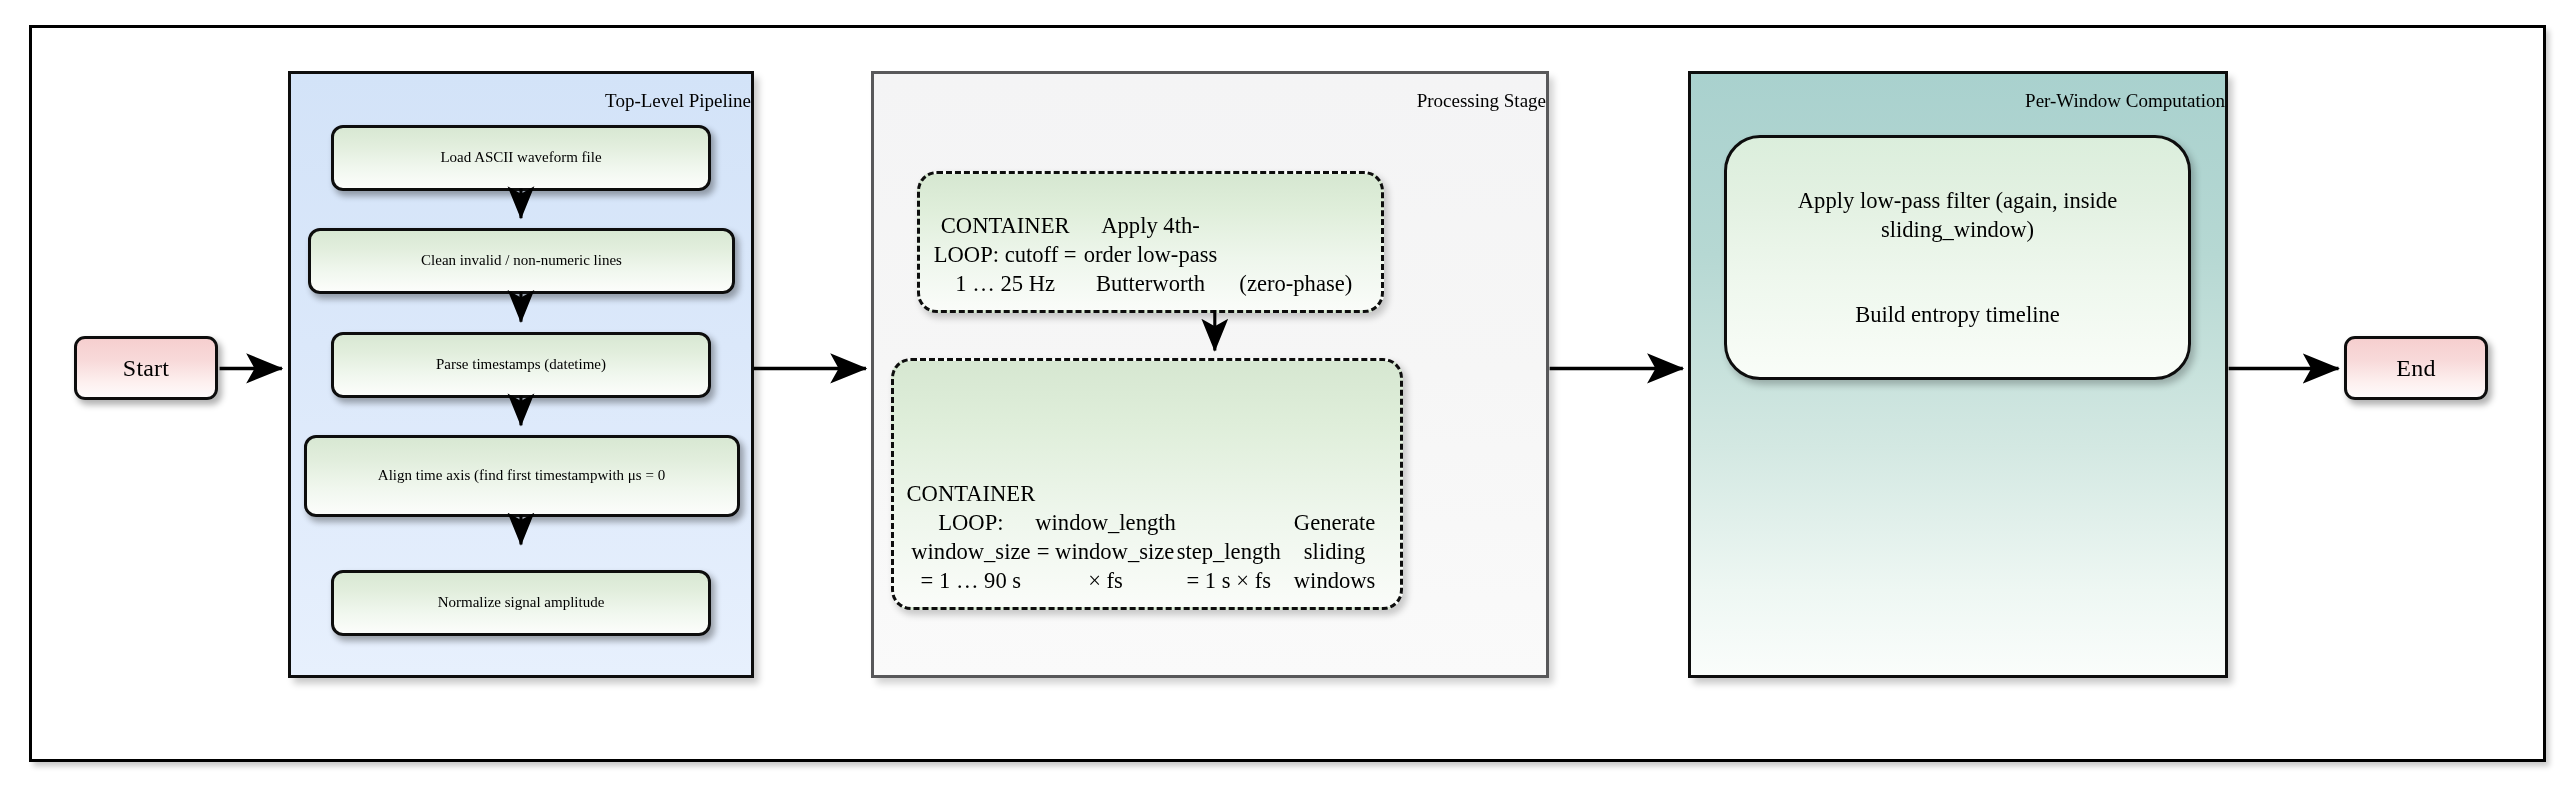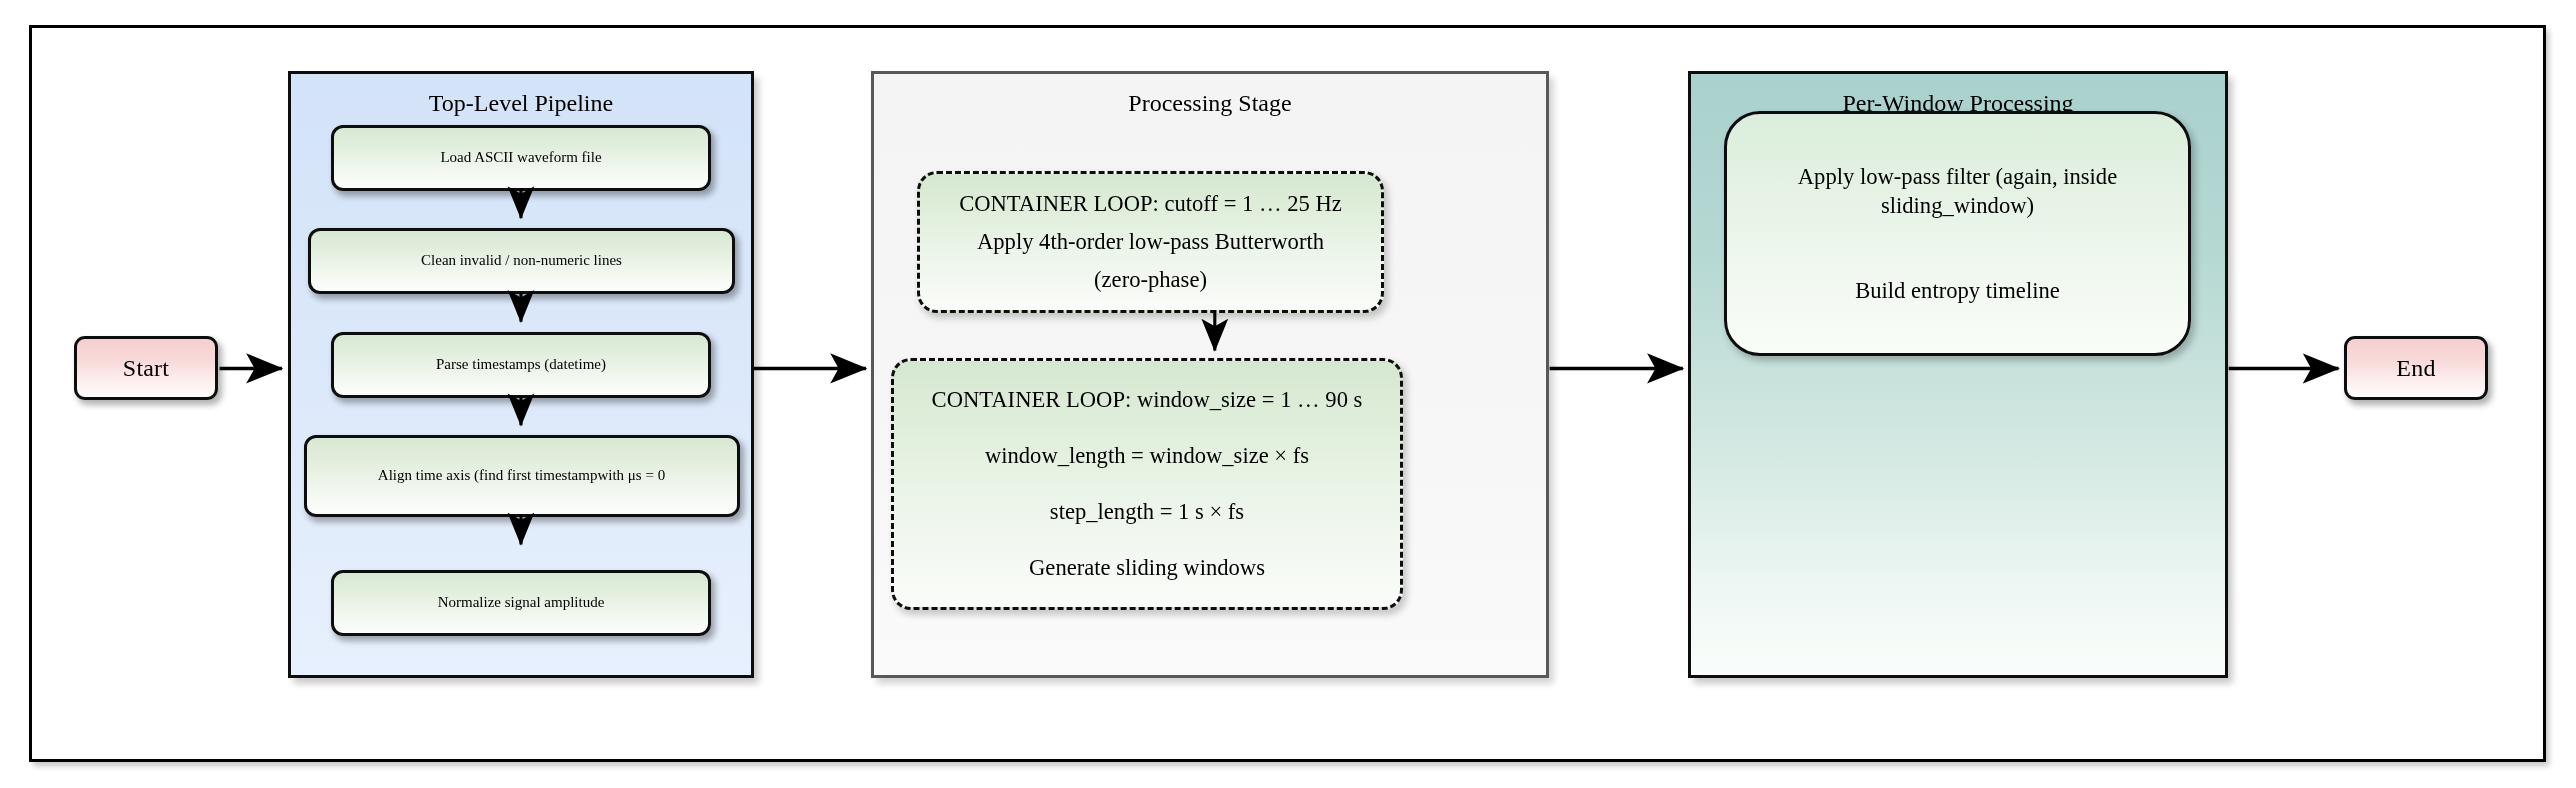--- a/index.html
+++ b/index.html
@@ -54,22 +54,22 @@
 
   
   .panel {
     position: absolute;
     box-sizing: border-box;
   }
   .panel .panel-title {
     position: absolute;
     left: 0;
     right: 0;
-    text-align: center;
-    font-size: 24px;
+    text-align: right;
+    font-size: 19px;
     white-space: nowrap;
   }
 
   .panel-1 {
     left: 288px;
     top: 71px;
     width: 466px;
     height: 607px;
     border: 3.1px solid #0d0d0d;
     background: linear-gradient(to bottom, #d3e3f8 0%, #dbe8fa 45%, #e7f0fd 100%);
@@ -118,21 +118,21 @@
 
   
   .loopbox {
     position: absolute;
     box-sizing: border-box;
     border: 3.9px dashed #0d0d0d;
     border-radius: 20px;
     background: linear-gradient(to bottom, #d6e7d1 0%, #dfeeda 26%, #eef6ec 62%, #fafcf9 100%);
     box-shadow: 3.9px 4.7px 7px rgba(0,0,0,0.20);
     display: flex;
-    flex-direction: column;
+    flex-direction: row;
     align-items: flex-end;
     justify-content: space-around;
     text-align: center;
     font-size: 22.6px;
     line-height: 1.28;
     padding: 11px 12.5px;
   }
   .loopbox .line { width: 100%; }
 
   
@@ -144,20 +144,21 @@
     background: linear-gradient(to bottom, #dbeedc 0%, #e3f1e2 26%, #eef7ed 58%, #f9fdf8 100%);
     box-shadow: 3.9px 4.7px 7px rgba(0,0,0,0.24);
     display: flex;
     flex-direction: column;
     align-items: center;
     justify-content: space-around;
     text-align: center;
     font-size: 22.6px;
     line-height: 1.30;
     padding: 20px 17px;
+    margin-top: 24px;
   }
   .computebox .line { width: 100%; }
 
   
   #connectors {
     position: absolute;
     left: 0;
     top: 0;
     width: 2576px;
     height: 789px;
@@ -211,21 +212,21 @@
 
     <div class="loopbox" style="left:17px; top:284px; width:512px; height:252px;">
       <span class="line">CONTAINER LOOP: window_size = 1 … 90 s</span>
       <span class="line">window_length = window_size × fs</span>
       <span class="line">step_length   = 1 s × fs</span>
       <span class="line">Generate sliding windows</span>
     </div>
   </div>
 
   <div class="panel panel-3">
-    <div class="panel-title">Per-Window Processing</div>
+    <div class="panel-title">Per-Window Computation</div>
 
     <div class="computebox" style="left:33px; top:37px; width:467px; height:245px;">
       <div class="line">
         <div>Apply low-pass filter (again, inside</div>
         <div>sliding_window)</div>
       </div>
       <div class="line">Build entropy timeline</div>
     </div>
   </div>
 

